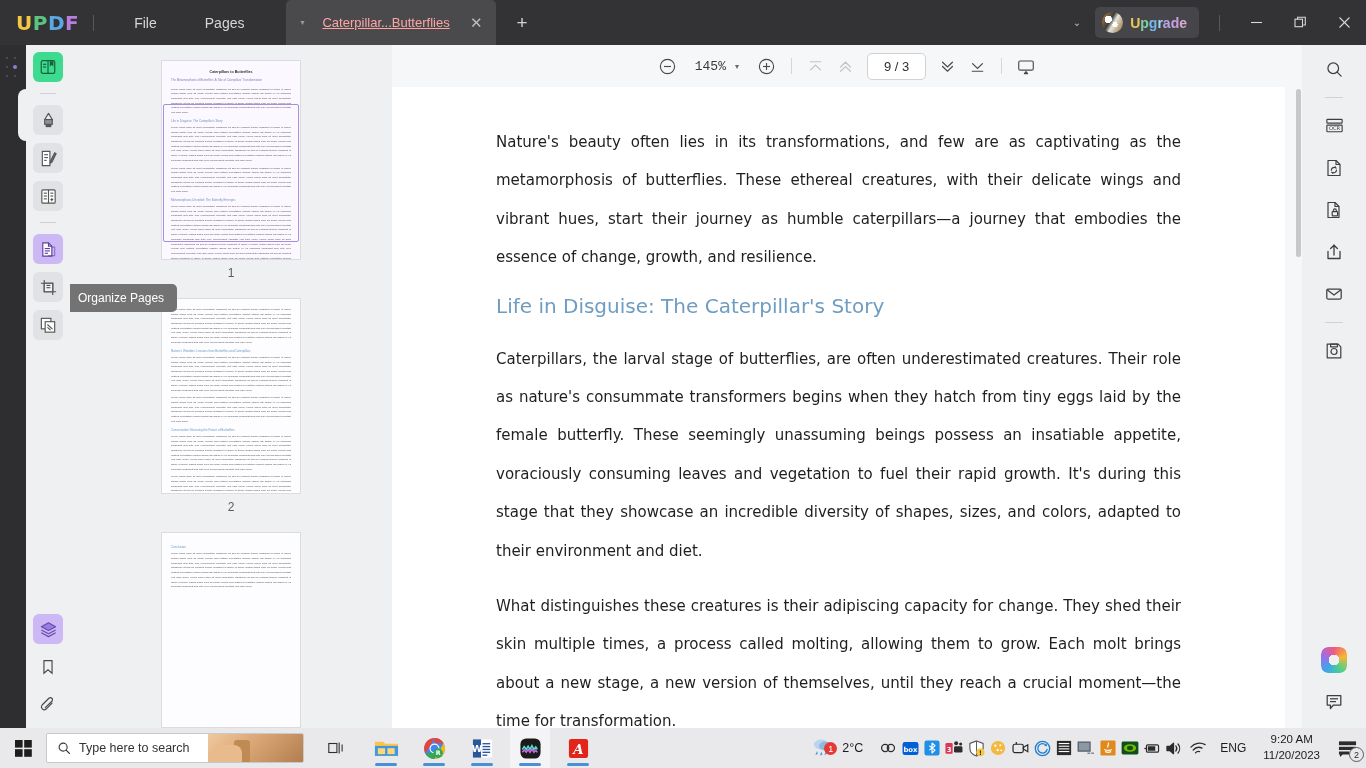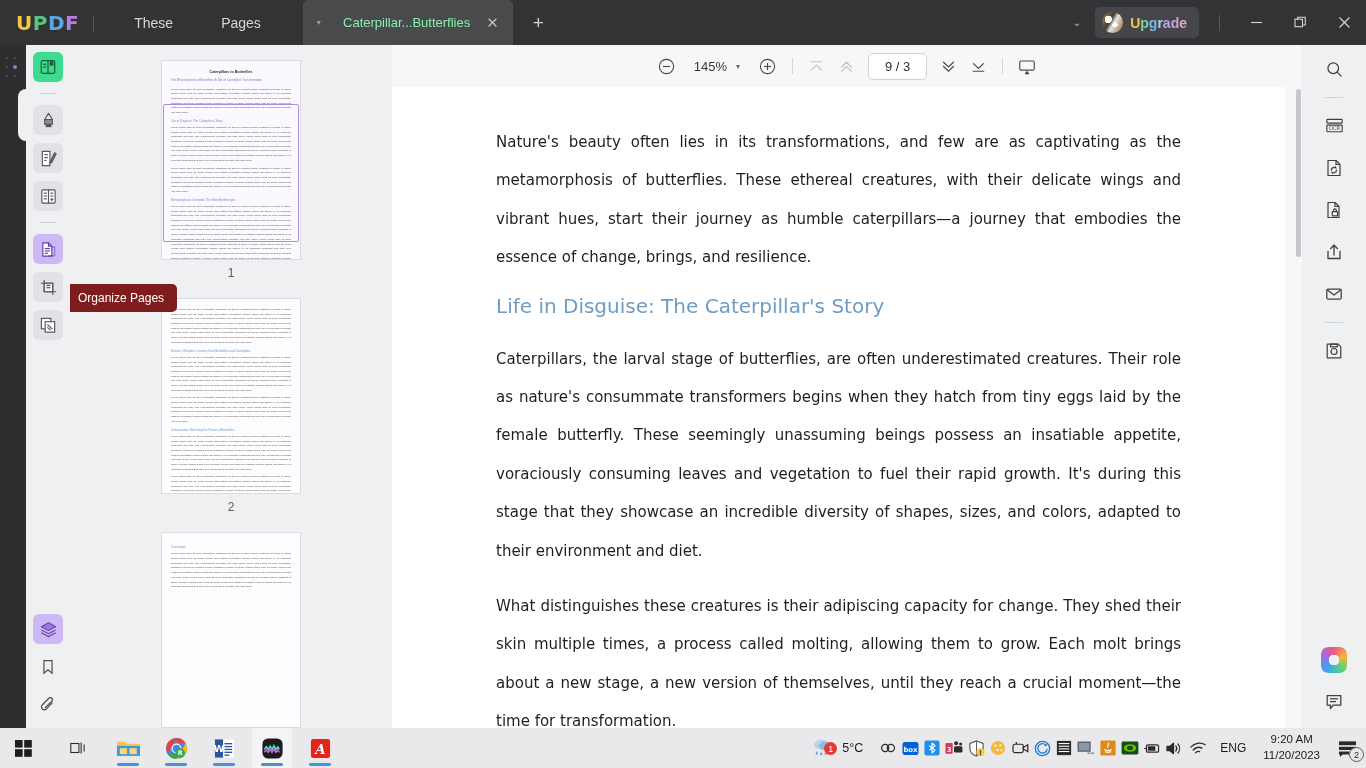--- a/index.html
+++ b/index.html
@@ -34,22 +34,22 @@
   #menu-help { margin-left: 20px; }
 
   #doc-tab {
     margin-left: 28px; height: 45px; min-width: 210px;
     background: #4a4a4c;
     display: flex; align-items: center; padding: 0 10px 0 8px;
     border-radius: 5px 5px 0 0;
   }
   #tab-caret { color: #9b9b9b; font-size: 8px; padding: 4px 6px; }
   #tab-title {
-    color: #86efac; font-size: 13px; flex: 1; text-align: right;
-    white-space: nowrap; padding: 0 12px;
+    color: #fca5a5; font-size: 13px; flex: 1; text-align: left;
+    white-space: nowrap; padding: 0 12px; text-decoration: underline;
   }
   #tab-close { color: #bdbdbd; font-size: 15px; padding: 0 4px; line-height: 1; }
   #tab-new { color: #cfcfcf; font-size: 19px; margin-left: 14px; padding: 0 6px; line-height:1; }
 
   #tb-right { margin-left: auto; display: flex; align-items: center; }
   #profile-caret { color: #bcbcbc; font-size: 10px; padding: 8px 14px; }
   #upgrade-btn {
     display: flex; align-items: center; gap: 7px;
     background: #46464a; border-radius: 5px;
     padding: 5px 12px 5px 7px; margin-right: 6px;
@@ -132,21 +132,21 @@
     border-radius: 2px; pointer-events: none;
   }
   .thumb-num { text-align: center; font-size: 12px; color: #5c5c5c; margin: 6px 0 18px; }
   .t-title { font-size: 3.6px; font-weight: bold; text-align: center; color: #2c2c2c; margin-bottom: 4px; }
   .t-sub { font-size: 2.9px; color: #8a79c4; line-height: 1.9; margin-bottom: 4px; }
   .t-h { font-size: 3px; color: #7e8ec0; line-height: 1.8; margin: 3px 0 2px; }
   .t-h.blue { color: #6e9bc4; }
   .t-p { font-size: 2.4px; color: #4a4a4a; line-height: 1.95; text-align: justify; margin-bottom: 3px; }
   #tooltip {
     position: absolute; left: -5px; top: 239px;
-    background: #7f1d1d; color: #fff;
+    background: #737373; color: #fff;
     font-size: 12px; padding: 7px 13px; border-radius: 5px;
     white-space: nowrap; z-index: 40;
   }
   #tooltip::after {
     content: ''; position: absolute; left: -5px; top: 50%;
     margin-top: -5px; border: 5px solid transparent;
     border-right-color: #3b3b3d; border-left: 0;
   }
 
   
@@ -154,21 +154,21 @@
     position: absolute; left: 392px; top: 45px; width: 910px; height: 42px;
     background: #f6f7f8;
     display: flex; align-items: center; justify-content: center;
   }
   .tb-btn {
     width: 30px; height: 30px; border-radius: 5px;
     display: flex; align-items: center; justify-content: center;
     color: #4a4a4a;
   }
   .tb-btn.dim { color: #c3c3c3; }
-  #zoom-value { font-size: 13px; color: #3a3a3a; margin: 0 4px 0 12px; }
+  #zoom-value { font-size: 13px; color: #3a3a3a; margin: 0 4px 0 12px; font-family: Liberation Mono, monospace; }
   #zoom-caret { color: #6b6b6b; font-size: 8px; margin-right: 8px; padding: 5px; }
   .tb-divider { width: 1px; height: 16px; background: #d6d6d8; margin: 0 9px; }
   #page-box {
     border: 1px solid #d2d2d5; border-radius: 5px;
     background: #fff; padding: 5px 16px;
     font-size: 13px; color: #2f2f2f; margin: 0 6px;
   }
 
   
   #doc-area {
@@ -285,21 +285,21 @@
 <body>
 
 <div id="titlebar">
   <div id="logo">
     <span class="l1">U</span>
     <span class="l2">P</span>
     <span class="l3">D</span>
     <span class="l4">F</span>
   </div>
   <div class="tb-sep"></div>
-  <div class="menu-item" id="menu-file">These</div>
+  <div class="menu-item" id="menu-file">File</div>
   <div class="menu-item" id="menu-help">Pages</div>
 
   <div id="doc-tab">
     <span id="tab-caret">▾</span>
     <span id="tab-title">Caterpillar...Butterflies</span>
     <span id="tab-close">✕</span>
   </div>
   <div id="tab-new">+</div>
 
   <div id="tb-right">
@@ -536,21 +536,21 @@
   <div class="tb-btn">
     <svg width="20" height="20" viewBox="0 0 22 20" fill="none" stroke="currentColor" stroke-width="1.25" stroke-linejoin="round">
       <rect x="3" y="4.5" width="16" height="10" rx="1.6"></rect>
       <path d="M11 16.2 L9.2 18.4 h3.6 z" fill="currentColor"></path>
     </svg>
   </div>
 </div>
 
 <div id="doc-area">
   <div id="doc-page">
-    <p>Nature's beauty often lies in its transformations, and few are as captivating as the metamorphosis of butterflies. These ethereal creatures, with their delicate wings and vibrant hues, start their journey as humble caterpillars—a journey that embodies the essence of change, brings, and resilience.</p>
+    <p>Nature's beauty often lies in its transformations, and few are as captivating as the metamorphosis of butterflies. These ethereal creatures, with their delicate wings and vibrant hues, start their journey as humble caterpillars—a journey that embodies the essence of change, growth, and resilience.</p>
     <h2>Life in Disguise: The Caterpillar's Story</h2>
     <p>Caterpillars, the larval stage of butterflies, are often underestimated creatures. Their role as nature's consummate transformers begins when they hatch from tiny eggs laid by the female butterfly. These seemingly unassuming beings possess an insatiable appetite, voraciously consuming leaves and vegetation to fuel their rapid growth. It's during this stage that they showcase an incredible diversity of shapes, sizes, and colors, adapted to their environment and diet.</p>
     <p>What distinguishes these creatures is their adipiscing capacity for change. They shed their skin multiple times, a process called molting, allowing them to grow. Each molt brings about a new stage, a new version of themselves, until they reach a crucial moment—the time for transformation.</p>
 
   </div>
   <div id="scroll-track">
     <div id="scroll-thumb"></div>
   </div>
 </div>
 
@@ -625,20 +625,28 @@
 </div>
 
 <div id="taskbar">
   <div id="start-btn">
     <svg width="17" height="17" viewBox="0 0 17 17">
       <rect x="0" y="0" width="7.6" height="7.6" fill="#1d1d1d"></rect>
       <rect x="9.2" y="0" width="7.6" height="7.6" fill="#1d1d1d"></rect>
       <rect x="0" y="9.2" width="7.6" height="7.6" fill="#1d1d1d"></rect>
       <rect x="9.2" y="9.2" width="7.6" height="7.6" fill="#1d1d1d"></rect>
     </svg>
+  </div>
+  <div id="tb-search">
+    <svg width="14" height="14" viewBox="0 0 16 16" style="margin-left:10px;flex:none" fill="none" stroke="#3b3b3b" stroke-width="1.3">
+      <circle cx="7" cy="7" r="4.6"></circle>
+        <line x1="10.4" y1="10.4" x2="14.3" y2="14.3" stroke-linecap="round"></line>
+    </svg>
+    <span id="tb-search-text">Type here to search</span>
+    <div id="search-art"></div>
   </div>
 
   <div class="tb-icon" style="margin-left:12px">
     <svg width="18" height="18" viewBox="0 0 20 20" fill="none" stroke="#2d2d2d" stroke-width="1.2">
       <rect x="2" y="5" width="9" height="10"></rect>
       <line x1="13.5" y1="4" x2="13.5" y2="16"></line>
       <line x1="16.8" y1="6" x2="16.8" y2="14"></line>
     </svg>
   </div>
 
@@ -707,21 +715,21 @@
       <svg width="26" height="24" viewBox="0 0 26 24">
         <ellipse cx="10" cy="8.5" rx="7" ry="5" fill="#b9d4ec"></ellipse>
         <ellipse cx="14" cy="10" rx="6" ry="4.4" fill="#8fb8dd"></ellipse>
         <g fill="#4a90d9">
           <path d="M6 15 l-1.6 4 2.4 -1 z"></path>
           <path d="M10.5 15.5 l-1.6 4 2.4 -1 z"></path>
           <path d="M15 15 l-1.6 4 2.4 -1 z"></path>
         </g>
       </svg>
       <div id="weather-badge">1</div>
-      <span id="weather-temp">5°C</span>
+      <span id="weather-temp">2°C</span>
     </div>
 
     <div class="tray-icon">
       <svg width="17" height="14" viewBox="0 0 18 14" fill="none" stroke="#2b2b2b" stroke-width="1.3">
         <circle cx="5.5" cy="7" r="3.8"></circle>
           <circle cx="11.5" cy="7" r="3.8"></circle>
       </svg>
     </div>
     <div class="tray-icon">
       <svg width="17" height="15" viewBox="0 0 18 16">

